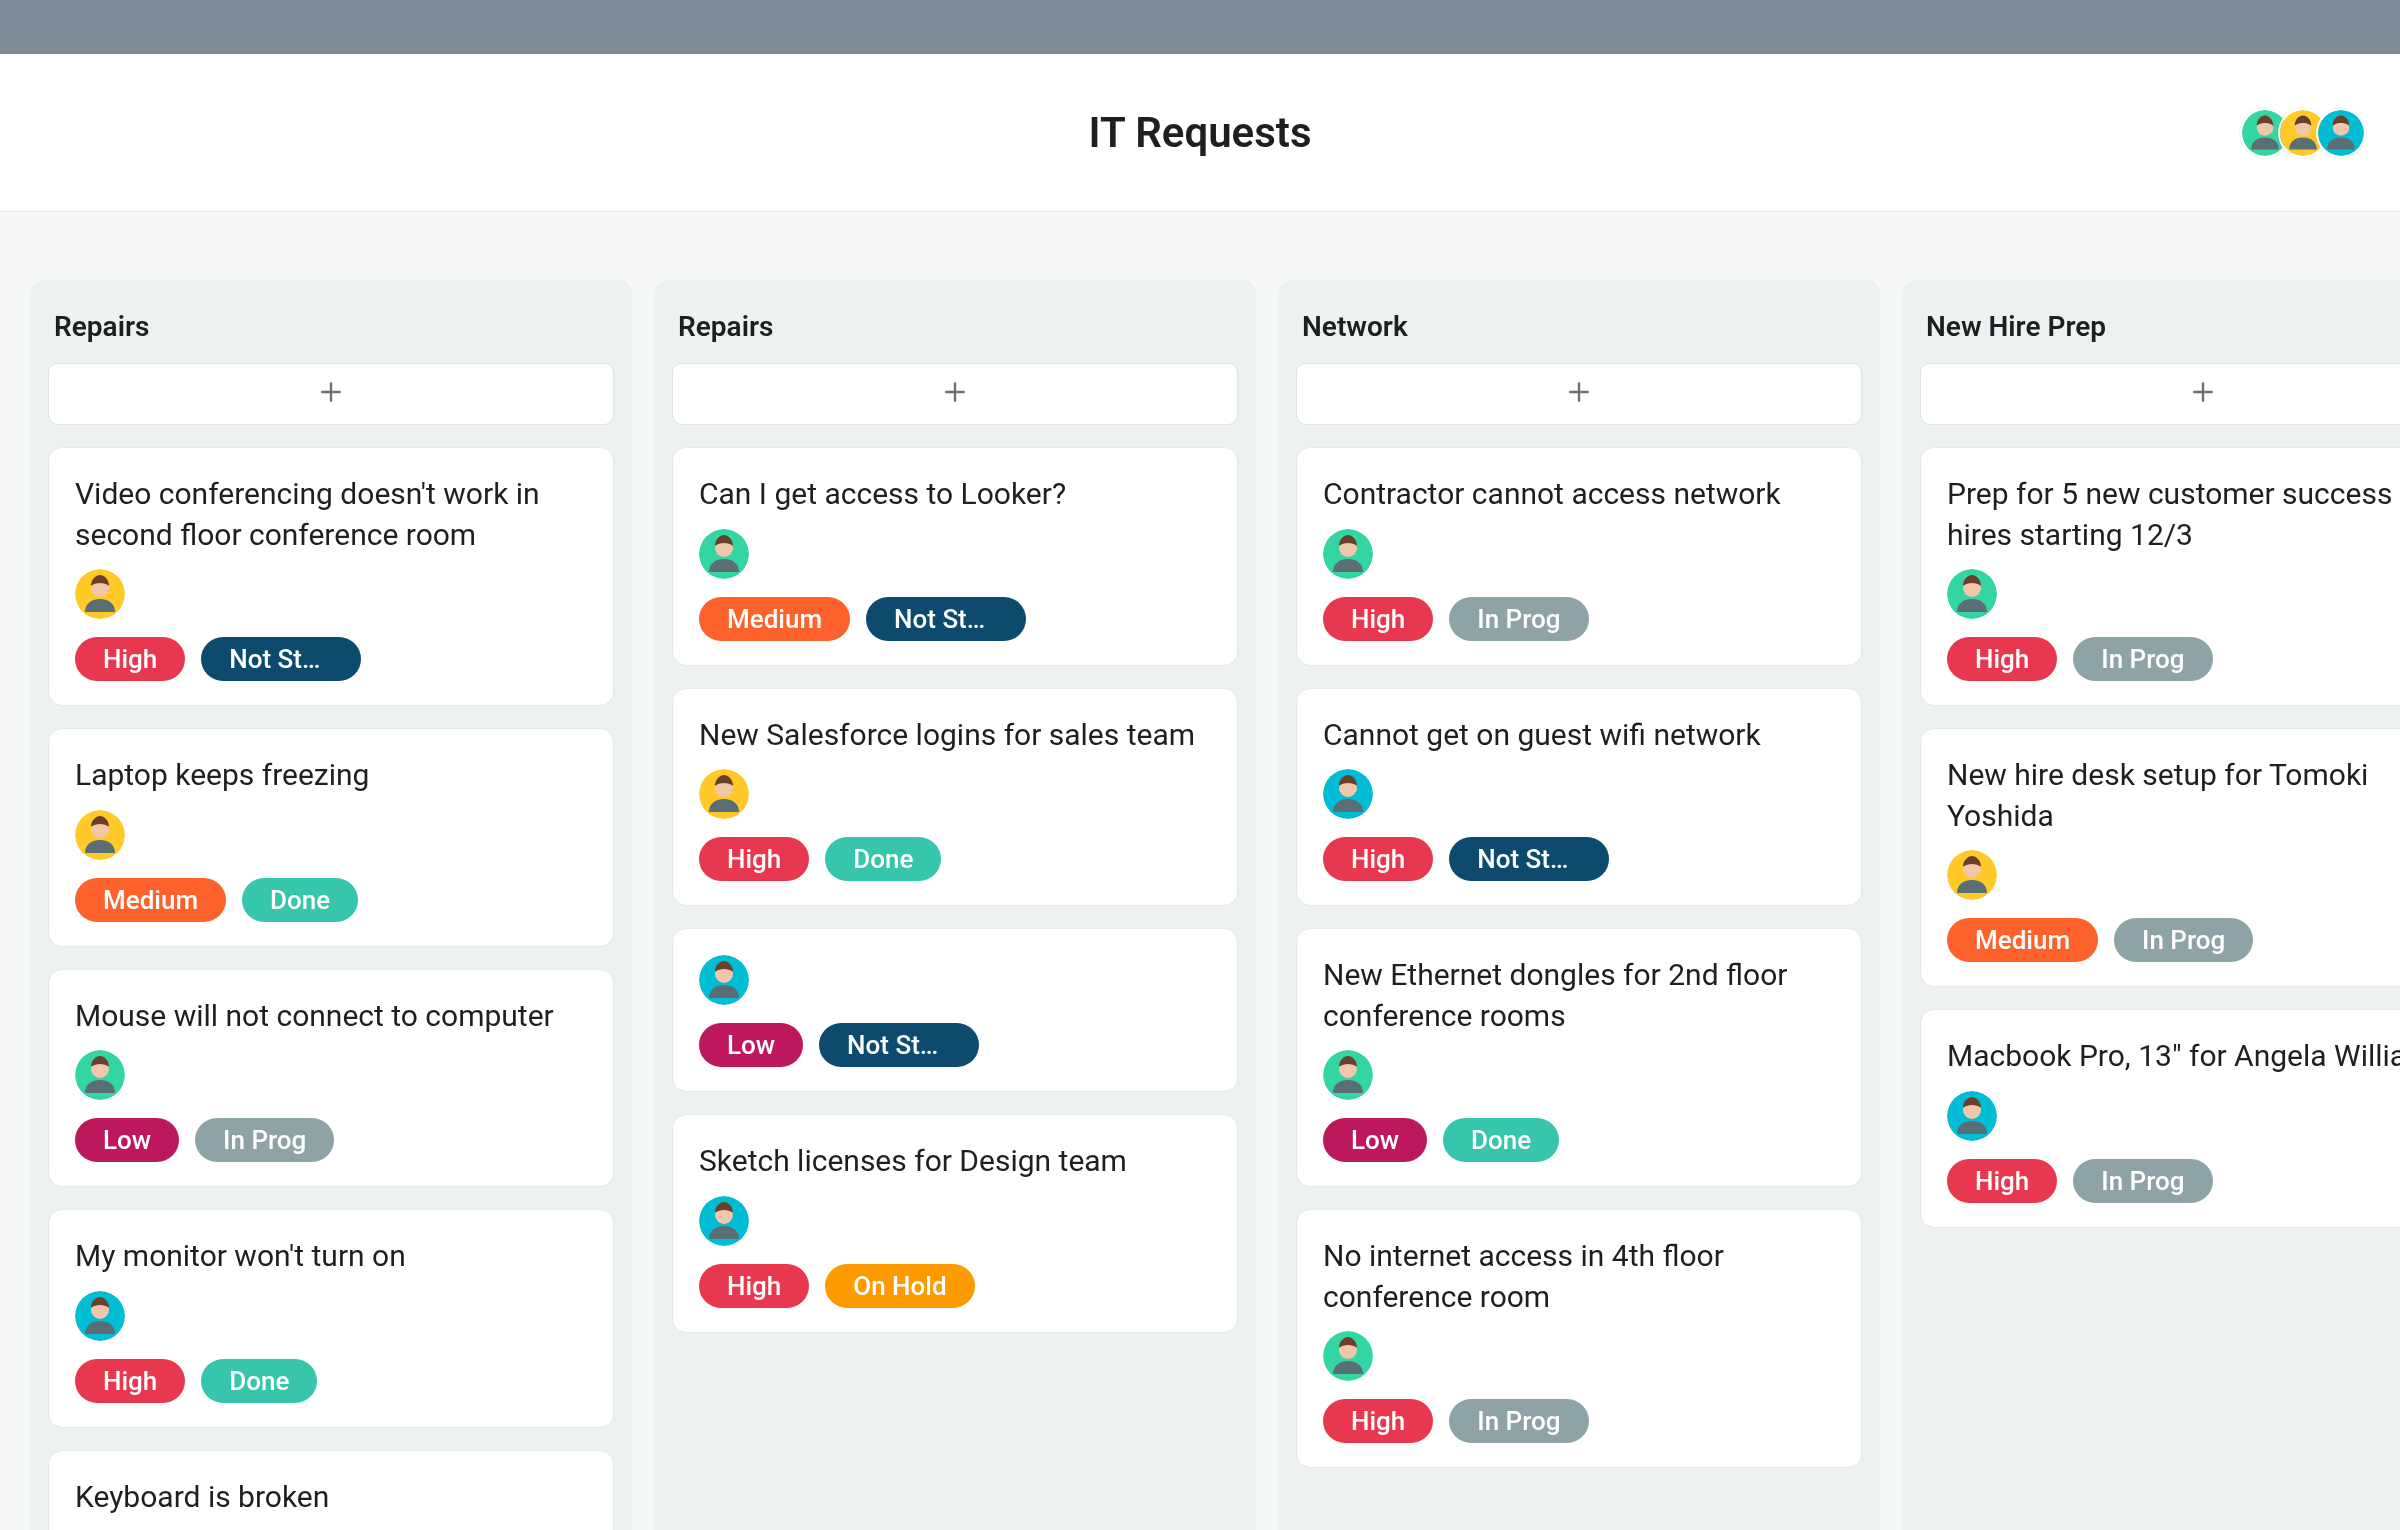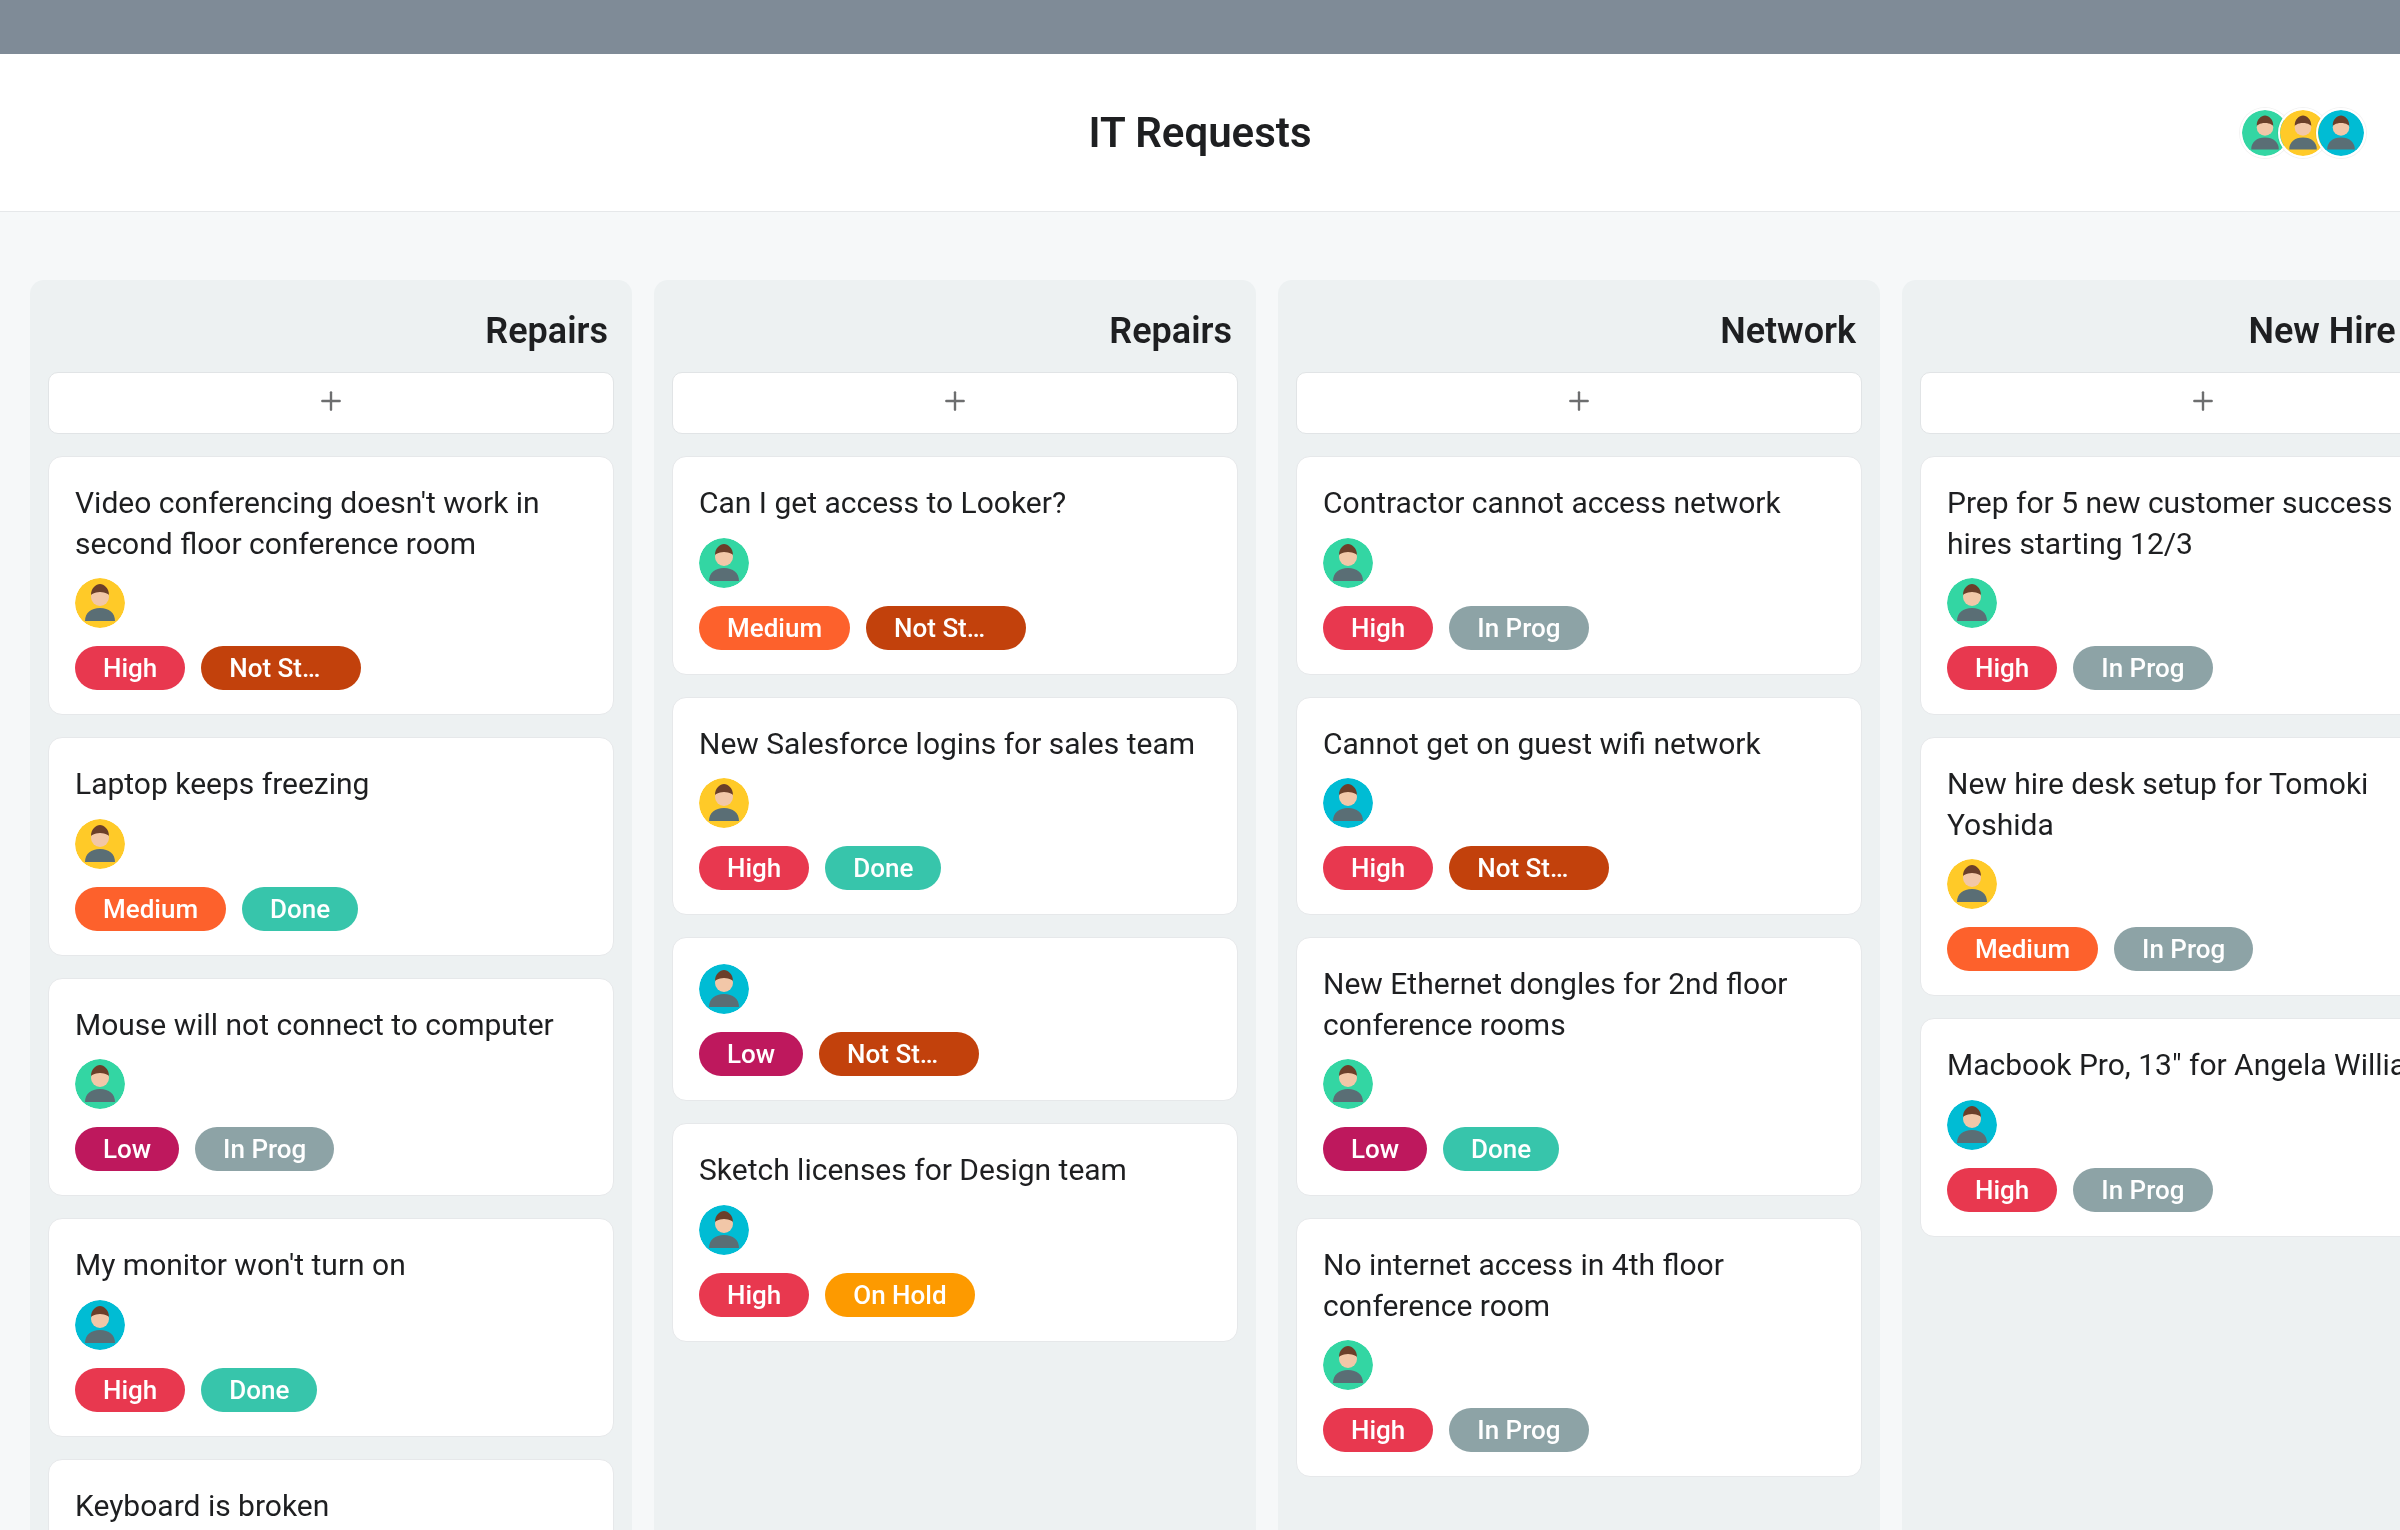--- a/index.html
+++ b/index.html
@@ -47,25 +47,24 @@
   .column {
     background: #edf1f2;
     border-radius: 14px;
     width: 602px;
     flex: 0 0 602px;
     padding: 18px 18px 24px 18px;
     display: flex;
     flex-direction: column;
   }
   .col-title {
-    font-size: 36px;
+    font-size: 28px;
     font-weight: 600;
     color: #1e1f21;
     padding: 12px 6px 20px 6px;
-    text-align: right;
   }
   .add-card {
     background: #ffffff;
     border: 1.5px solid #e1e4e6;
     border-radius: 10px;
     height: 62px;
     display: flex;
     align-items: center;
     justify-content: center;
     color: #6d6e6f;
@@ -109,21 +108,21 @@
     font-weight: 500;
     color: #fff;
     white-space: nowrap;
     max-width: 160px;
     overflow: hidden;
     text-overflow: ellipsis;
   }
   .tag-high    { background: #e8384f; }
   .tag-medium  { background: #fd612c; }
   .tag-low     { background: #be185d; }
-  .tag-notstarted { background: #c2410c; }
+  .tag-notstarted { background: #0c4a6e; }
   .tag-inprog  { background: #8da3a6; }
   .tag-done    { background: #37c5ab; }
   .tag-onhold  { background: #fd9a00; }
 </style>
 </head>
 <body>
 
 <div class="topbar"></div>
 
 <div class="header">

